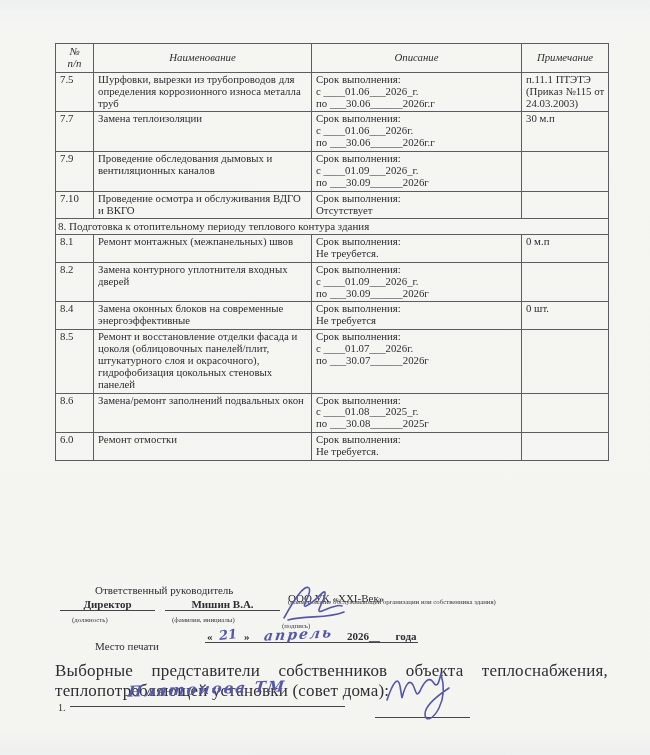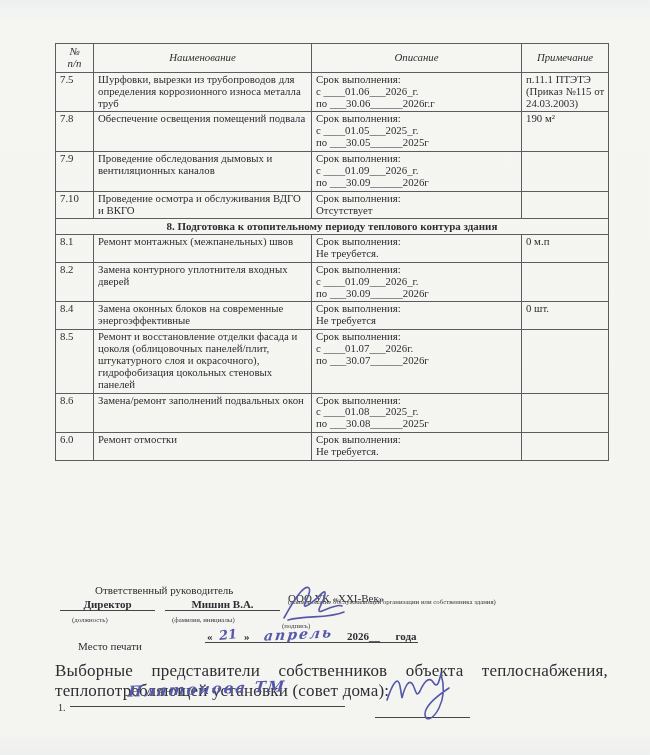--- a/index.html
+++ b/index.html
@@ -24,21 +24,21 @@
     font-size:10.8px;
     line-height:1.1;
     word-wrap:break-word;
   }
   th{
     font-style:italic;font-weight:normal;text-align:center;vertical-align:middle;
     padding:2px 1px;white-space:pre-line;
   }
   .cell-desc{white-space:pre-line;}
   .section-cell{
-    text-align:center;font-weight:bold;font-size:11px;padding:1px 2px;line-height:1.15;
+    text-align:left;font-weight:normal;font-size:11px;padding:1px 2px;line-height:1.15;
   }
   
   .footer{position:absolute;left:0;top:568px;width:650px;height:187px;font-size:11px;}
   .abs{position:absolute;}
   .caption{font-size:6.8px;color:#3a3a40;}
   .blank{
     display:inline-block;border-bottom:1px solid #44444a;text-align:center;
     vertical-align:bottom;
     font-weight:bold;
   }
@@ -78,26 +78,26 @@
       <tbody>
           <tr>
             <td class="cell-num">7.5</td>
             <td class="cell-name">Шурфовки, вырезки из трубопроводов для определения коррозионного износа металла труб</td>
             <td class="cell-desc">Срок выполнения:
 с ____01.06___2026_г.
 по ___30.06______2026г.г</td>
             <td class="cell-note">п.11.1 ПТЭТЭ (Приказ №115 от 24.03.2003)</td>
           </tr>
           <tr>
-            <td class="cell-num">7.8</td>
-            <td class="cell-name">Обеспечение освещения помещений подвала</td>
-            <td class="cell-desc">Срок выполнения:
-с ____01.05___2025_г.
-по ___30.05______2025г</td>
-            <td class="cell-note">190 м²</td>
+            <td class="cell-num">7.7</td>
+            <td class="cell-name">Замена теплоизоляции</td>
+            <td class="cell-desc">Срок выполнения:
+с ____01.06___2026г.
+по ___30.06______2026г.г</td>
+            <td class="cell-note">30 м.п</td>
           </tr>
           <tr>
             <td class="cell-num">7.9</td>
             <td class="cell-name">Проведение обследования дымовых и вентиляционных каналов</td>
             <td class="cell-desc">Срок выполнения:
 с ____01.09___2026_г.
 по ___30.09______2026г</td>
             <td class="cell-note"></td>
           </tr>
           <tr>
@@ -175,21 +175,21 @@
       <span>Мишин В.А.</span>
     </span>
     <span class="abs caption" style="left:172px;top:48px;">(фамилия, инициалы)</span>
 
     <svg class="sig-svg" style="left:278px;top:8px;" width="72" height="48" viewBox="0 0 72 48">
       <path d="M6,42 C16,24 26,8 31,12 C35,16 22,32 28,30 C38,26 48,10 47,18 C46,26 36,38 44,35 C52,32 60,28 64,30"></path>
       <path d="M10,44 C28,39 50,43 66,36"></path>
     </svg>
     <span class="abs caption" style="left:282px;top:54px;">(подпись)</span>
 
-    <span class="abs" style="left:78px;top:72px;">Место печати</span>
+    <span class="abs" style="left:95px;top:72px;">Место печати</span>
 
     <span class="abs blank" style="left:205px;top:58px;padding:0 2px;">
       <span>«</span>
       <span class="blank" style="width:26px;border:none;"><span class="hand hand-day">21</span></span>
       <span>»</span>
       <span class="blank" style="width:92px;border:none;"><span class="hand hand-month">апрель</span></span>
       <span>2026__</span>
       <span style="display:inline-block;width:10px;"></span>
       <span>года</span>
     </span>

